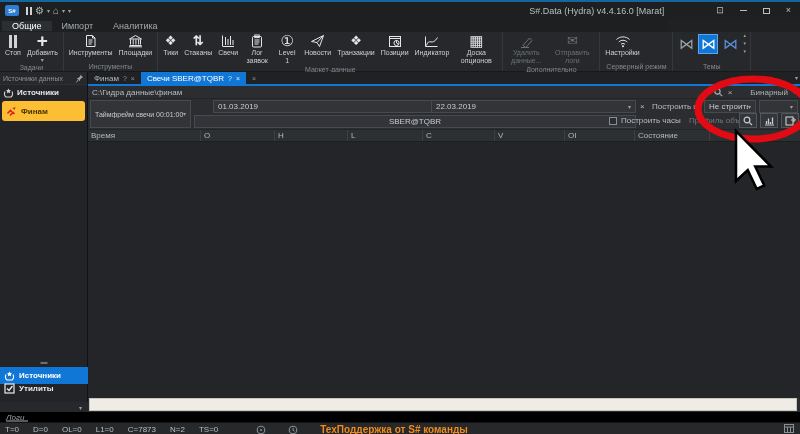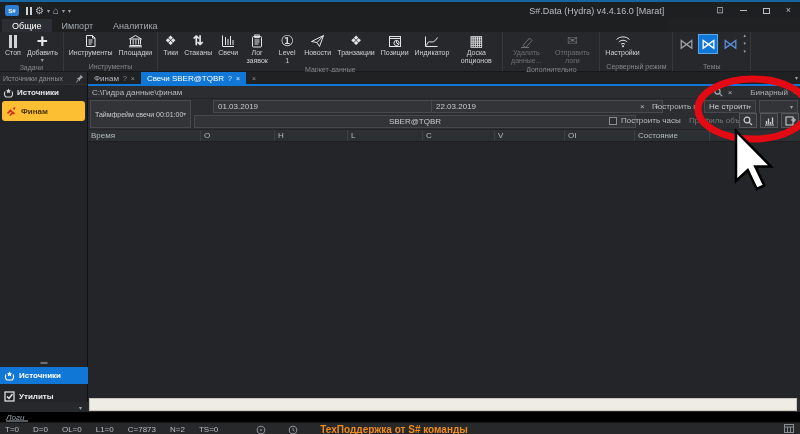--- a/index.html
+++ b/index.html
@@ -19,21 +19,21 @@
   .pausebars{ display:inline-flex; gap:2px; }
   .pausebars i{ width:2px; height:8px; background:#cfd3d6; }
   #win-title{ margin-left:auto; margin-right:52px; color:#b9bec2; font-size:9px; }
   .winbtns{ display:flex; align-items:center; gap:16px; color:#b9bec2; margin-right:4px;}
   .winbtns .wb{ font-size:9px; line-height:9px; }
   .wb-min{ width:7px; height:1px; background:#b9bec2; display:inline-block; }
   .wb-rest{ width:7px; height:6px; border:1px solid #b9bec2; display:inline-block; }
 
   
   #rtabs{ position:absolute; left:0; top:17px; width:668px; height:13px; background:#1d1f21;
-          display:flex; font-size:9px; padding-left:2px;}
+          display:flex; font-size:9px; padding-left:2px;align-items:center;}
   .rtab{ padding:0 10px; display:flex; align-items:center; color:#a6abaf; }
   .rtab.sel{ background:#2b2e32; color:#ffffff; }
   #ribbon{ position:absolute; left:0; top:30px; width:800px; height:40px; background:#26282b;
            border-bottom:1px solid #17181a; display:flex; }
   .rb-group{ display:flex; flex-direction:column; border-right:1px solid #36393c; padding:0 2px; }
   .rb-items{ flex:1; display:flex; align-items:flex-start; }
   .rb-gname{ font-size:7px; color:#84888c; text-align:center; padding:0 4px 1px 4px; white-space:nowrap;}
   .rb-item{ display:flex; flex-direction:column; align-items:center; padding:1px 3px; color:#cfd2d4; }
   .rb-item.disabled{ color:#6d7174; }
   .rb-item.disabled .ric{ color:#6d7174; }
@@ -327,21 +327,21 @@
       <span>Финам</span>
     </div>
     <div class="sb-splitter">▬</div>
     <div class="sb-nav active" style="top:295px">
       <svg width="11" height="10" viewBox="0 0 11 10">
           <path d="M2 3.5 q-1.5 3.5 1 5.5 h5 q2.5-2 1-5.5" fill="none" stroke="#ffffff" stroke-width="1.1"></path>
           <path d="M5.5 0.5 l0.8 1.6 1.7 0.2 -1.2 1.2 0.3 1.7 -1.6-0.8 -1.6 0.8 0.3-1.7 -1.2-1.2 1.7-0.2 z" fill="#ffffff"></path>
         </svg>
       <span>Источники</span>
     </div>
-    <div class="sb-nav" style="top:316px">
+    <div class="sb-nav" style="top:308px">
       <svg width="11" height="11" viewBox="0 0 11 11">
           <rect x="1" y="1" width="9" height="9" fill="none" stroke="#e8eaec" stroke-width="1.2"></rect>
           <path d="M3 5.5 L5 7.5 L8.5 3" stroke="#e8eaec" stroke-width="1.4" fill="none"></path>
         </svg>
       <span>Утилиты</span>
     </div>
     <div class="sb-bottom">
       <span>▾</span>
     </div>
   </div>
@@ -381,21 +381,21 @@
     </div>
 
     <div class="fld" style="left:2px; top:28px; width:101px; height:28px;">
       <span style="font-size:7px; white-space:nowrap; overflow:hidden;">Таймфрейм свечи 00:01:00</span>
       <span class="caret">▾</span>
     </div>
     <div class="fld" style="left:106px; top:28px; width:234px; height:13px;margin-left:19px;">
       <span>01.03.2019</span>
       <span class="caret">▾</span>
     </div>
-    <div class="fld" style="left:343px; top:28px; width:232px; height:13px;">
+    <div class="fld" style="left:343px; top:28px; width:205px; height:13px;">
       <span>22.03.2019</span>
       <span class="caret">▾</span>
     </div>
     <span class="ctrl-label" style="left:552px; top:30px;">×</span>
     <span class="ctrl-label" style="left:564px; top:30px; white-space:nowrap;">Построить из</span>
     <div class="fld" style="left:616px; top:28px; width:52px; height:13px;">
       <span style="white-space:nowrap; overflow:hidden;">Не строить</span>
       <span class="caret">▾</span>
     </div>
     <div class="fld" style="left:671px; top:28px; width:39px; height:13px;">

